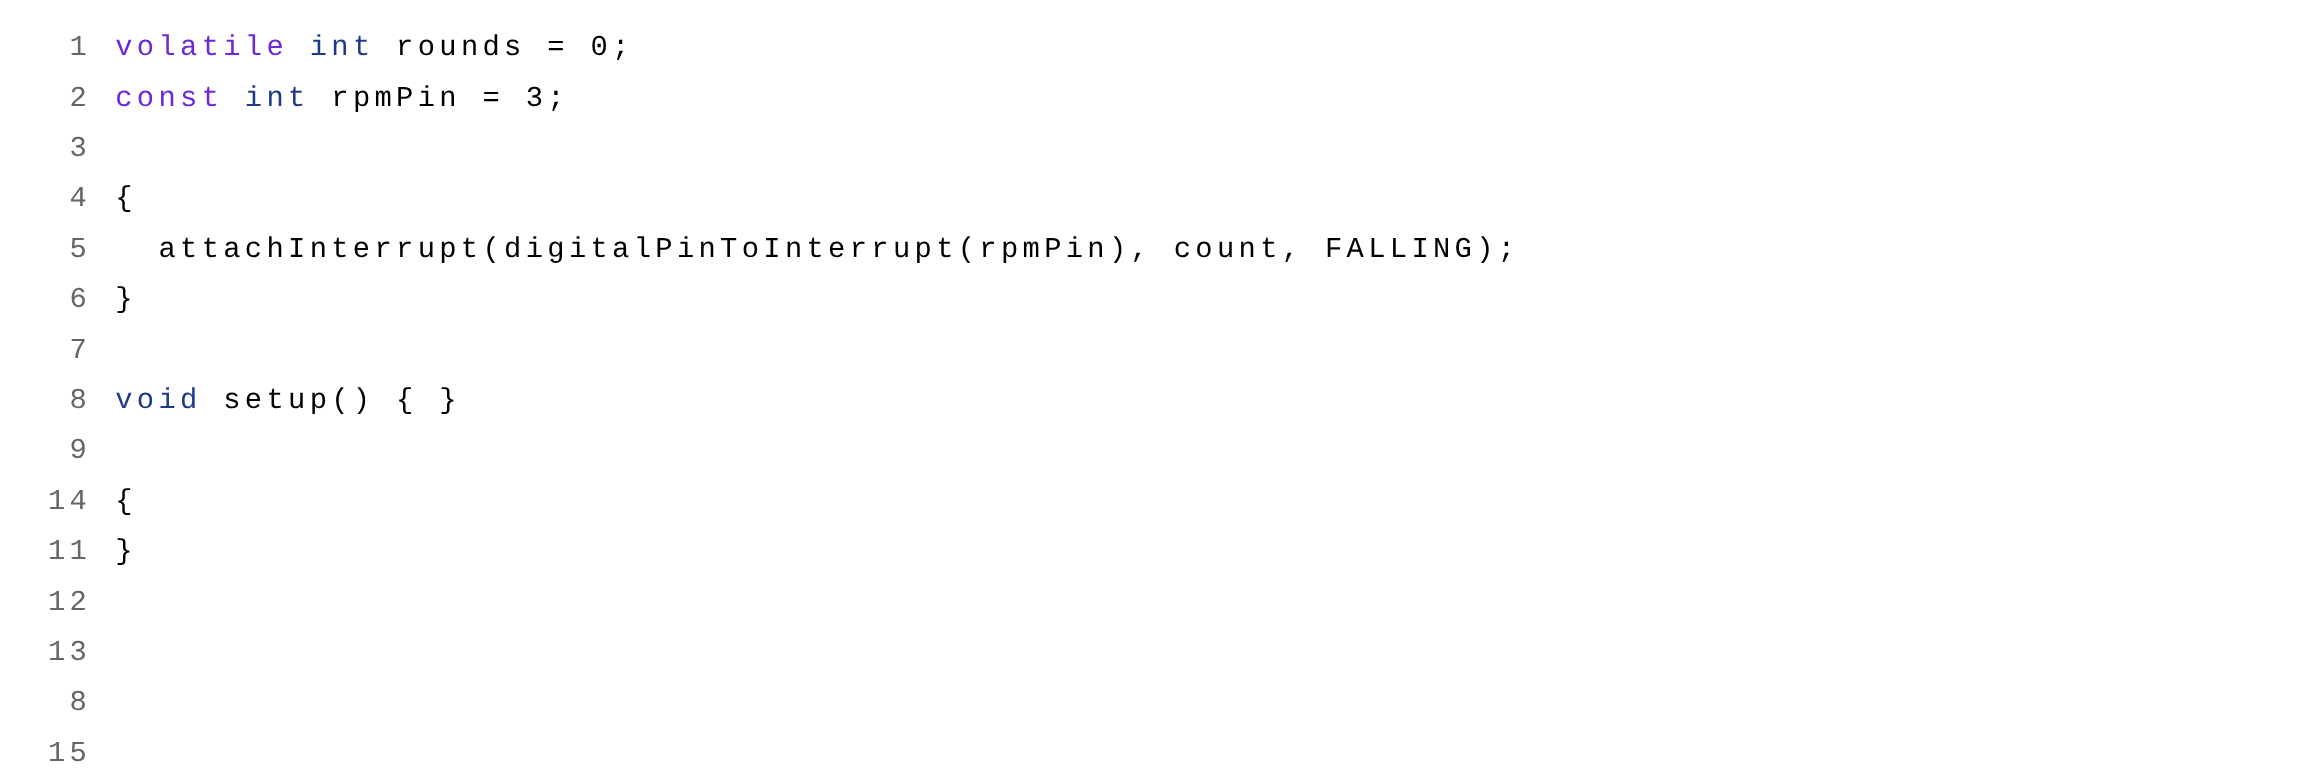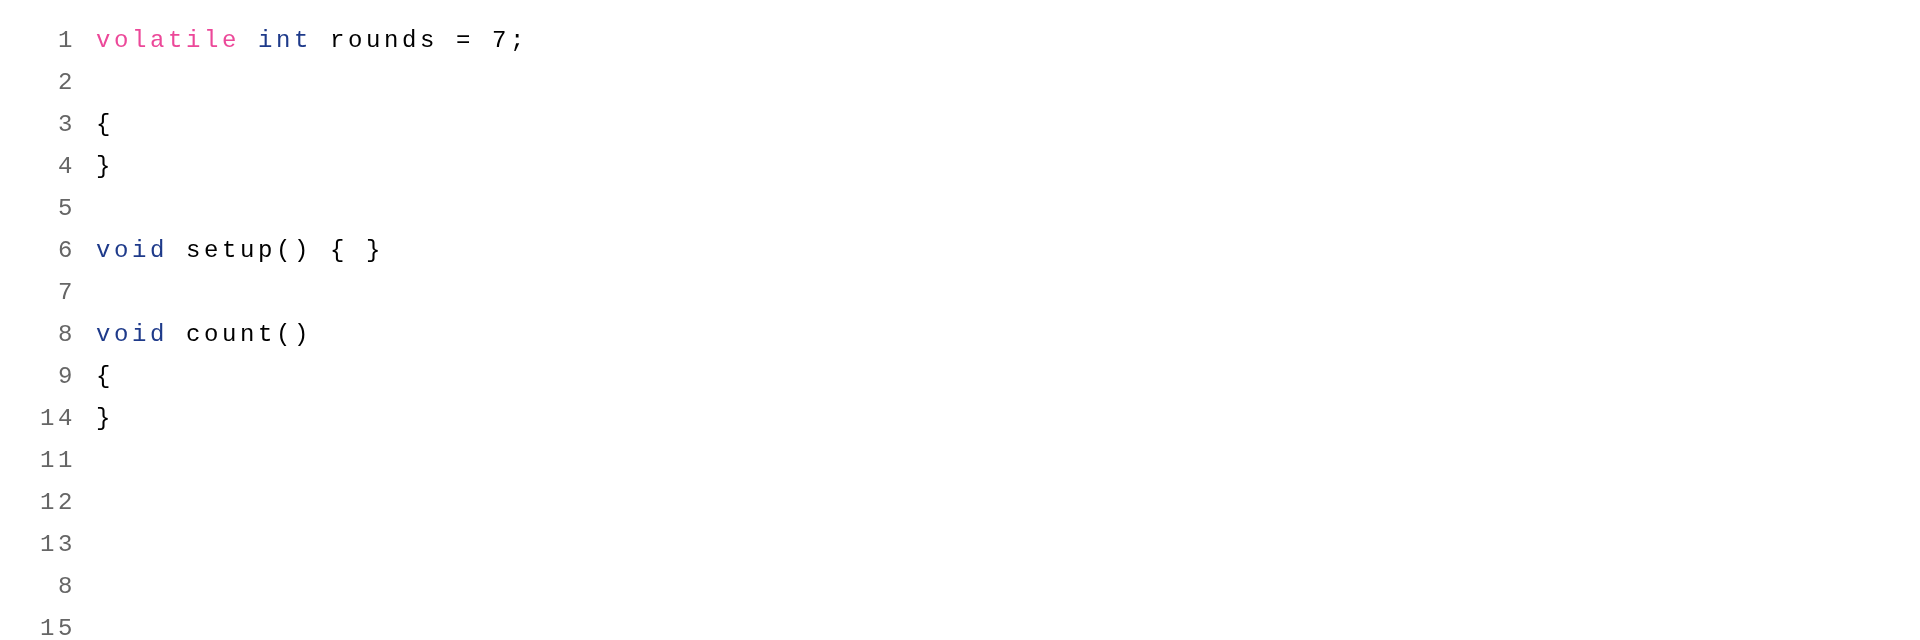--- a/index.html
+++ b/index.html
@@ -24,21 +24,21 @@
       min-width: 32px;
     }
     .code-lines {
       flex: 1;
     }
     .line {
       white-space: pre;
       min-height: 1.75em;
     }
     .keyword {
-      color: #ec4899;
+      color: #6d28d9;
     }
     .type {
       color: #1e3a8a;
       margin-top: 40px;
     }
   </style>
 </head>
 <body>
 
 <div class="code-container">
@@ -53,24 +53,25 @@
       <div class="line">8</div>
       <div class="line">9</div>
       <div class="line">14</div>
       <div class="line">11</div>
       <div class="line">12</div>
       <div class="line">13</div>
       <div class="line">8</div>
       <div class="line">15</div>
     </div>
   <div class="code-lines">
-      <div class="line"><span class="keyword">volatile</span><span> </span><span class="type">int</span><span> rounds = 7;</span></div>
+      <div class="line"><span class="keyword">volatile</span><span> </span><span class="type">int</span><span> rounds = 0;</span></div>
+      <div class="line"><span class="keyword">const</span><span> </span><span class="type">int</span><span> rpmPin = 3;</span></div>
       <div class="line">&nbsp;</div>
       <div class="line"><span>{</span></div>
+      <div class="line"><span>  attachInterrupt(digitalPinToInterrupt(rpmPin), count, FALLING);</span></div>
       <div class="line"><span>}</span></div>
       <div class="line">&nbsp;</div>
       <div class="line"><span class="type">void</span><span> setup() { }</span></div>
       <div class="line">&nbsp;</div>
-      <div class="line"><span class="type">void</span><span> count()</span></div>
       <div class="line"><span>{</span></div>
       <div class="line"><span>}</span></div>
     </div>
 </div>
 
 </body></html>

